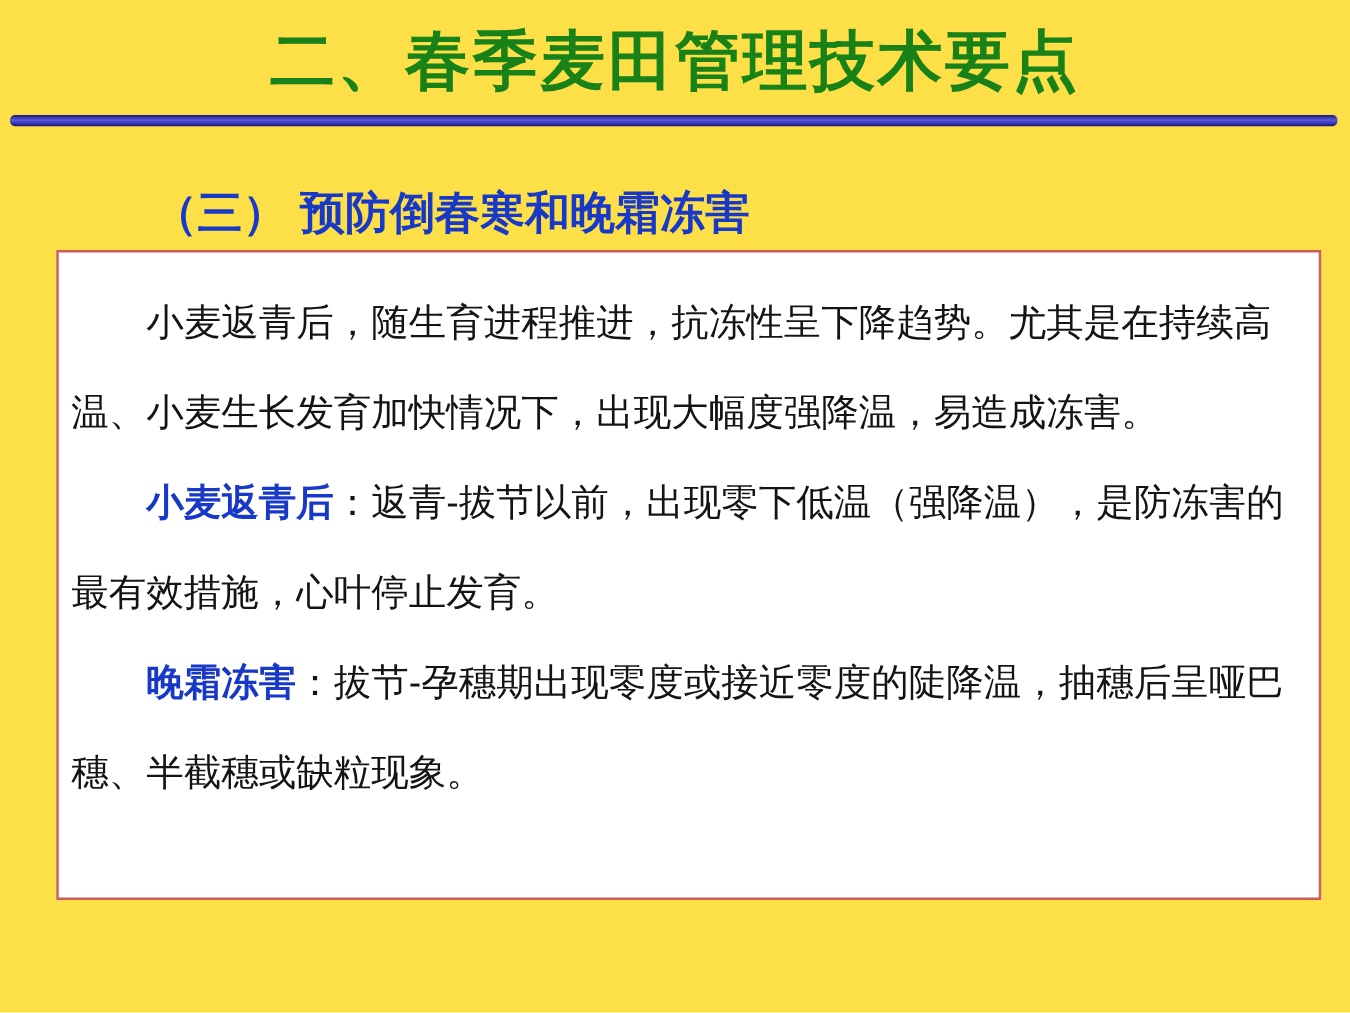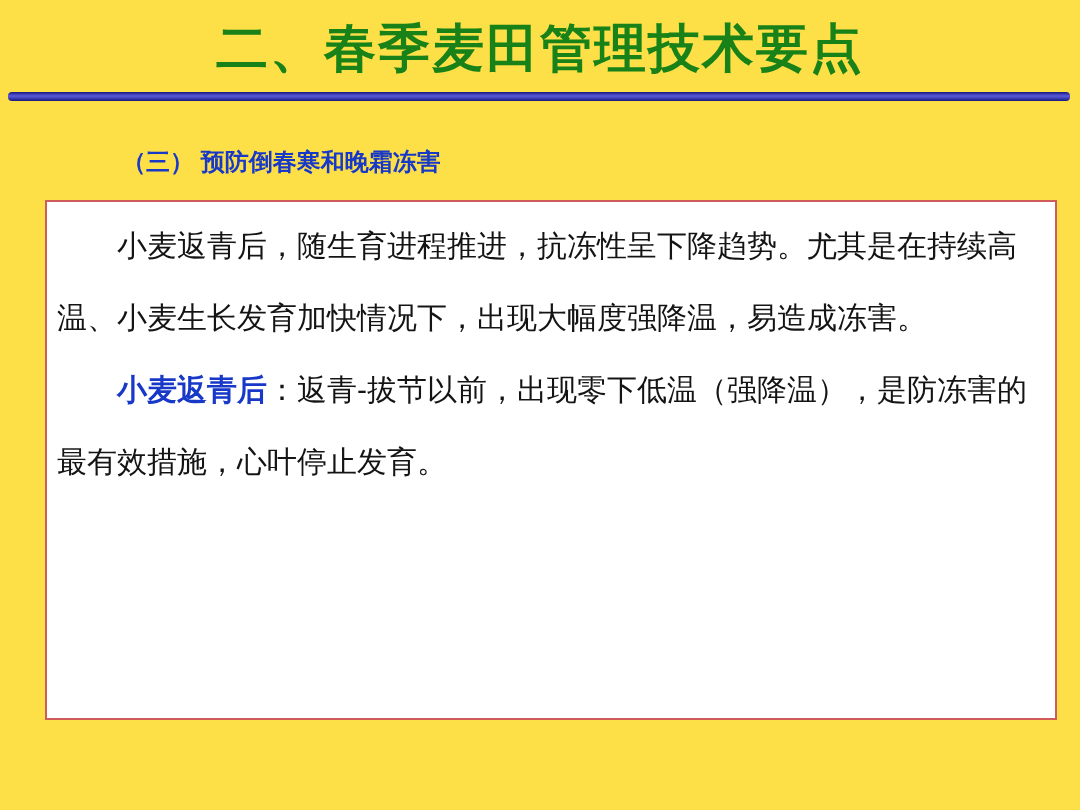--- a/index.html
+++ b/index.html
@@ -38,34 +38,34 @@
     background: linear-gradient(to bottom,
       var(--divider-blue-dark) 0%,
       var(--divider-blue-light) 45%,
       #3c3cb4 70%,
       var(--divider-blue-dark) 100%);
   }
 
   .subtitle {
     position: absolute;
     top: 146px; left: 122px;
-    font-size: 24px;
+    font-size: 36px;
     font-weight: bold;
     color: var(--text-blue);
     white-space: nowrap;
   }
 
   .content-box {
     position: absolute;
     top: 200px; left: 45px;
     width: 1012px;
     min-height: 520px;
     border: 2px solid var(--box-border-red);
     background: #ffffff;
-    padding: 8px 10px 5px 10px;
+    padding: 21px 10px 5px 10px;
   }
 
   .para {
     font-size: 30px;
     line-height: 72px;
     font-weight: 500;
     color: var(--text-black);
     text-align: left;
     letter-spacing: 0px;
   }
@@ -79,14 +79,15 @@
 <div class="slide">
   <h1 class="title">二、春季麦田管理技术要点</h1>
 
   <div class="divider"></div>
 
   <h2 class="subtitle">（三） 预防倒春寒和晚霜冻害</h2>
 
   <div class="content-box">
       <p class="para" style="text-indent: 2em;"><span class="seg-black">小麦返青后，随生育进程推进，抗冻性呈下降趋势。尤其是在持续高温、小麦生长发育加快情况下，出现大幅度强降温，易造成冻害。</span></p>
       <p class="para" style="text-indent: 2em;"><span class="seg-blue-bold">小麦返青后</span><span class="seg-black">：返青-拔节以前，出现零下低温（强降温），是防冻害的最有效措施，心叶停止发育。</span></p>
+      <p class="para" style="text-indent: 2em;"><span class="seg-blue-bold">晚霜冻害</span><span class="seg-black">：拔节-孕穗期出现零度或接近零度的陡降温，抽穗后呈哑巴穗、半截穗或缺粒现象。</span></p>
     </div>
 </div>
 
 </body></html>

